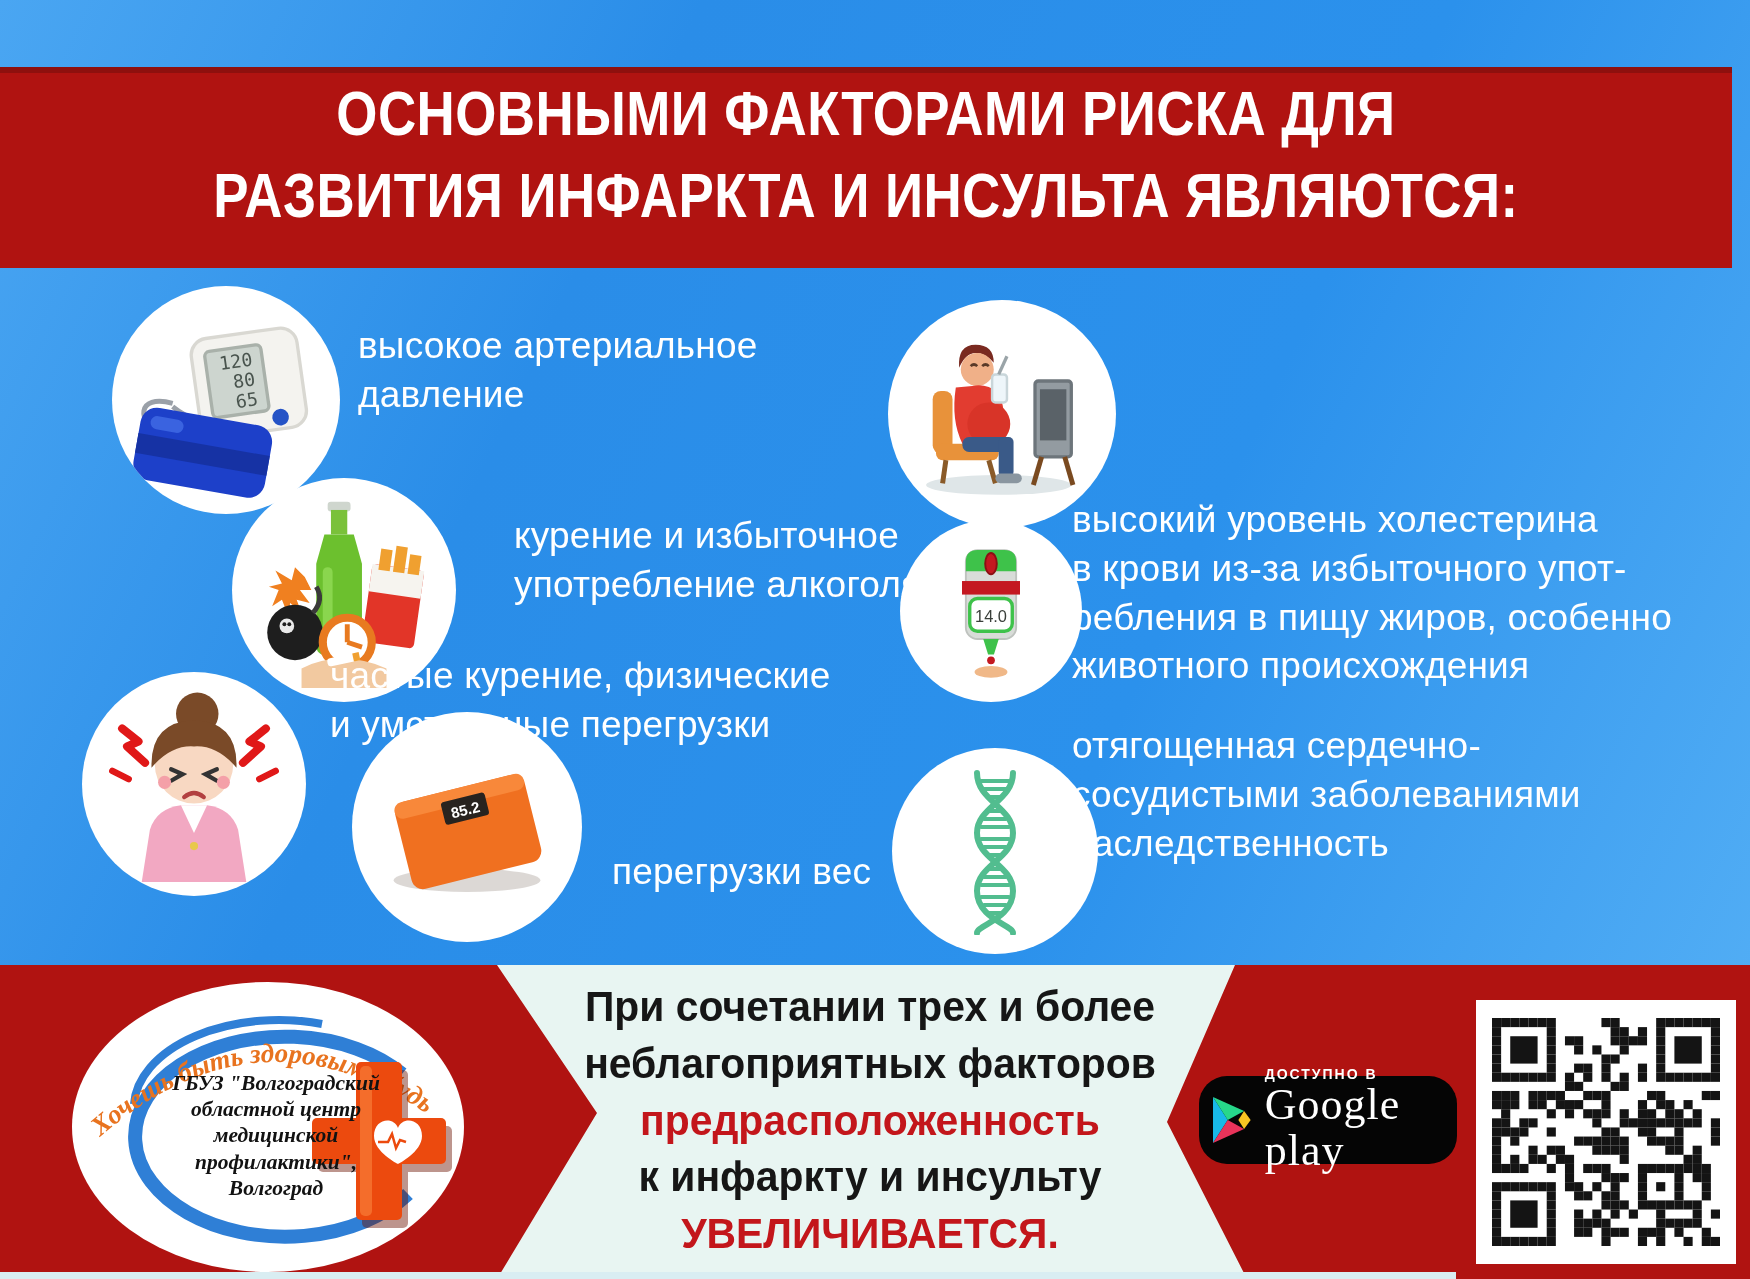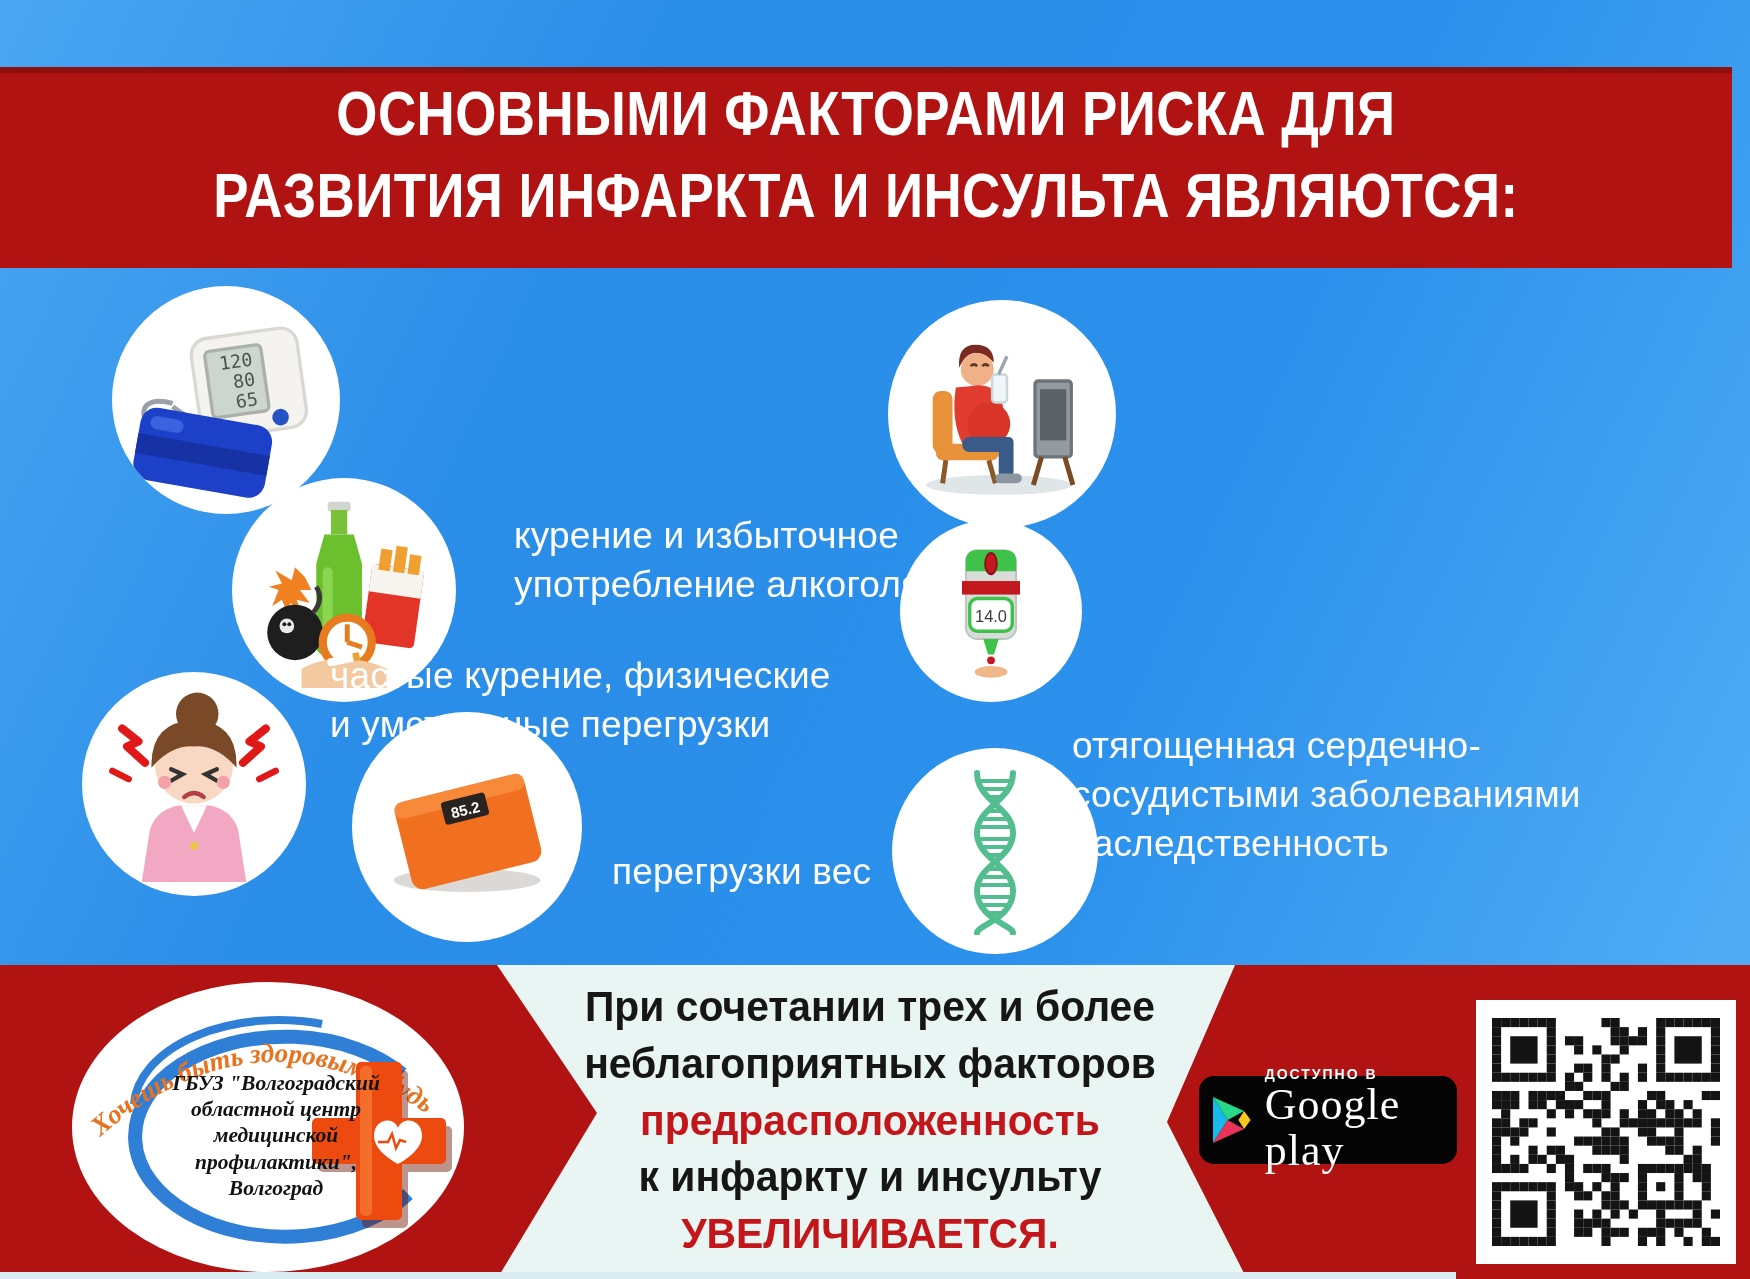--- a/index.html
+++ b/index.html
@@ -32,21 +32,21 @@
     font-weight:bold;font-size:43px;line-height:1.32;transform:scaleX(.95);color:#161616;}
   .message .red{color:#c3161b;}
   
   .logo-oval{position:absolute;left:72px;top:982px;width:392px;height:290px;background:#fff;
     border-radius:50%;overflow:hidden;}
   .logo-org{position:absolute;left:90px;top:88px;width:228px;text-align:center;
     font-family:"Liberation Serif",serif;font-style:italic;font-weight:bold;
     font-size:21.5px;line-height:1.22;color:#121212;white-space:pre-line;}
   
   .gp-badge{position:absolute;left:1199px;top:1076px;width:258px;height:88px;background:#050505;
-    border-radius:15px;display:flex;align-items:center;padding:0 14px;box-sizing:border-box;}
+    border-radius:28px;display:flex;align-items:center;padding:0 14px;box-sizing:border-box;}
   .gp-text{margin-left:14px;color:#fff;}
   .gp-avail{font-size:14px;font-weight:bold;letter-spacing:2px;}
   .gp-store{font-family:"Liberation Serif",serif;font-size:44px;line-height:1.05;letter-spacing:1px;}
   
   .qr-plate{position:absolute;left:1476px;top:1000px;width:260px;height:264px;background:#fff;
     display:flex;align-items:center;justify-content:center;}
 </style>
 </head>
 <body>
 
@@ -69,20 +69,22 @@
         <text x="78" y="64" font-size="11" text-anchor="end" fill="#49544e" font-family="'DejaVu Sans Mono',monospace">65</text>
         <circle cx="90" cy="73" r="5" fill="#2553c6"></circle>
       </g>
       <g transform="rotate(10 48 92)">
         <rect x="6" y="70" width="80" height="44" rx="10" fill="#1d40c9"></rect>
         <rect x="6" y="87" width="80" height="12" fill="#1632a4"></rect>
         <rect x="12" y="75" width="20" height="8" rx="4" fill="#3a63e0"></rect>
       </g>
     </svg>
   </div>
+  <div class="factor-text" style="left:358px;top:322px;">высокое артериальное
+давление</div>
 
   <div class="circle" style="left:232px;top:478px;width:224px;height:224px;">
     <svg width="196" height="196" viewBox="0 0 120 120">
       <rect x="50" y="6" width="14" height="6" rx="2" fill="#cfd6ce"></rect>
       <rect x="52" y="11" width="10" height="15" fill="#7ac13a"></rect>
       <path d="M48 26 L66 26 L71 44 L71 94 Q71 100 64 100 L50 100 Q43 100 43 94 L43 44 Z" fill="#6cc02e"></path>
       <rect x="47" y="46" width="6" height="40" rx="3" fill="#8ad64e"></rect>
       <polygon points="36,52 40,60 33,60 39,68 31,66 34,74 27,68 26,76 22,66 16,70 20,60 14,58 22,56 18,48 28,54 30,46" fill="#f08020"></polygon>
       <circle cx="30" cy="86" r="17" fill="#1e1e1e"></circle>
       <circle cx="25" cy="82" r="4.5" fill="#e9e9e9"></circle>
@@ -175,20 +177,24 @@
       <path d="M34 34 L34 24 Q34 12 46 12 L74 12 Q86 12 86 24 L86 34 Z" fill="#3ec24a"></path>
       <ellipse cx="60" cy="26" rx="6" ry="11" fill="#c41820" stroke="#8c1014" stroke-width="2"></ellipse>
       <rect x="30" y="44" width="60" height="14" fill="#c41820"></rect>
       <rect x="38" y="62" width="44" height="34" rx="8" fill="#fff" stroke="#3ec24a" stroke-width="3.5"></rect>
       <text x="60" y="86" font-size="17" text-anchor="middle" fill="#3a3f3a">14.0</text>
       <polygon points="52,104 68,104 63,120 57,120" fill="#3ec24a"></polygon>
       <circle cx="60" cy="126" r="4" fill="#c41820"></circle>
       <ellipse cx="60" cy="138" rx="17" ry="6" fill="#f0b888"></ellipse>
     </svg>
   </div>
+  <div class="factor-text" style="left:1072px;top:496px;">высокий уровень холестерина
+в крови  из-за избыточного упот-
+ребления в пищу жиров, особенно
+животного происхождения</div>
 
   <div class="circle" style="left:892px;top:748px;width:206px;height:206px;">
     <svg width="120" height="168" viewBox="0 0 120 168">
       <g stroke="#52bd8f" stroke-width="6" fill="none" stroke-linecap="round">
         <path d="M42 6 C42 34 78 40 78 66 C78 92 42 98 42 124 C42 152 78 158 78 166"></path>
         <path d="M78 6 C78 34 42 40 42 66 C42 92 78 98 78 124 C78 152 42 158 42 166"></path>
       </g>
       <g stroke="#52bd8f" stroke-width="4" stroke-linecap="round">
         <line x1="46" y1="14" x2="74" y2="14"></line>
           <line x1="49" y1="22" x2="71" y2="22"></line>

